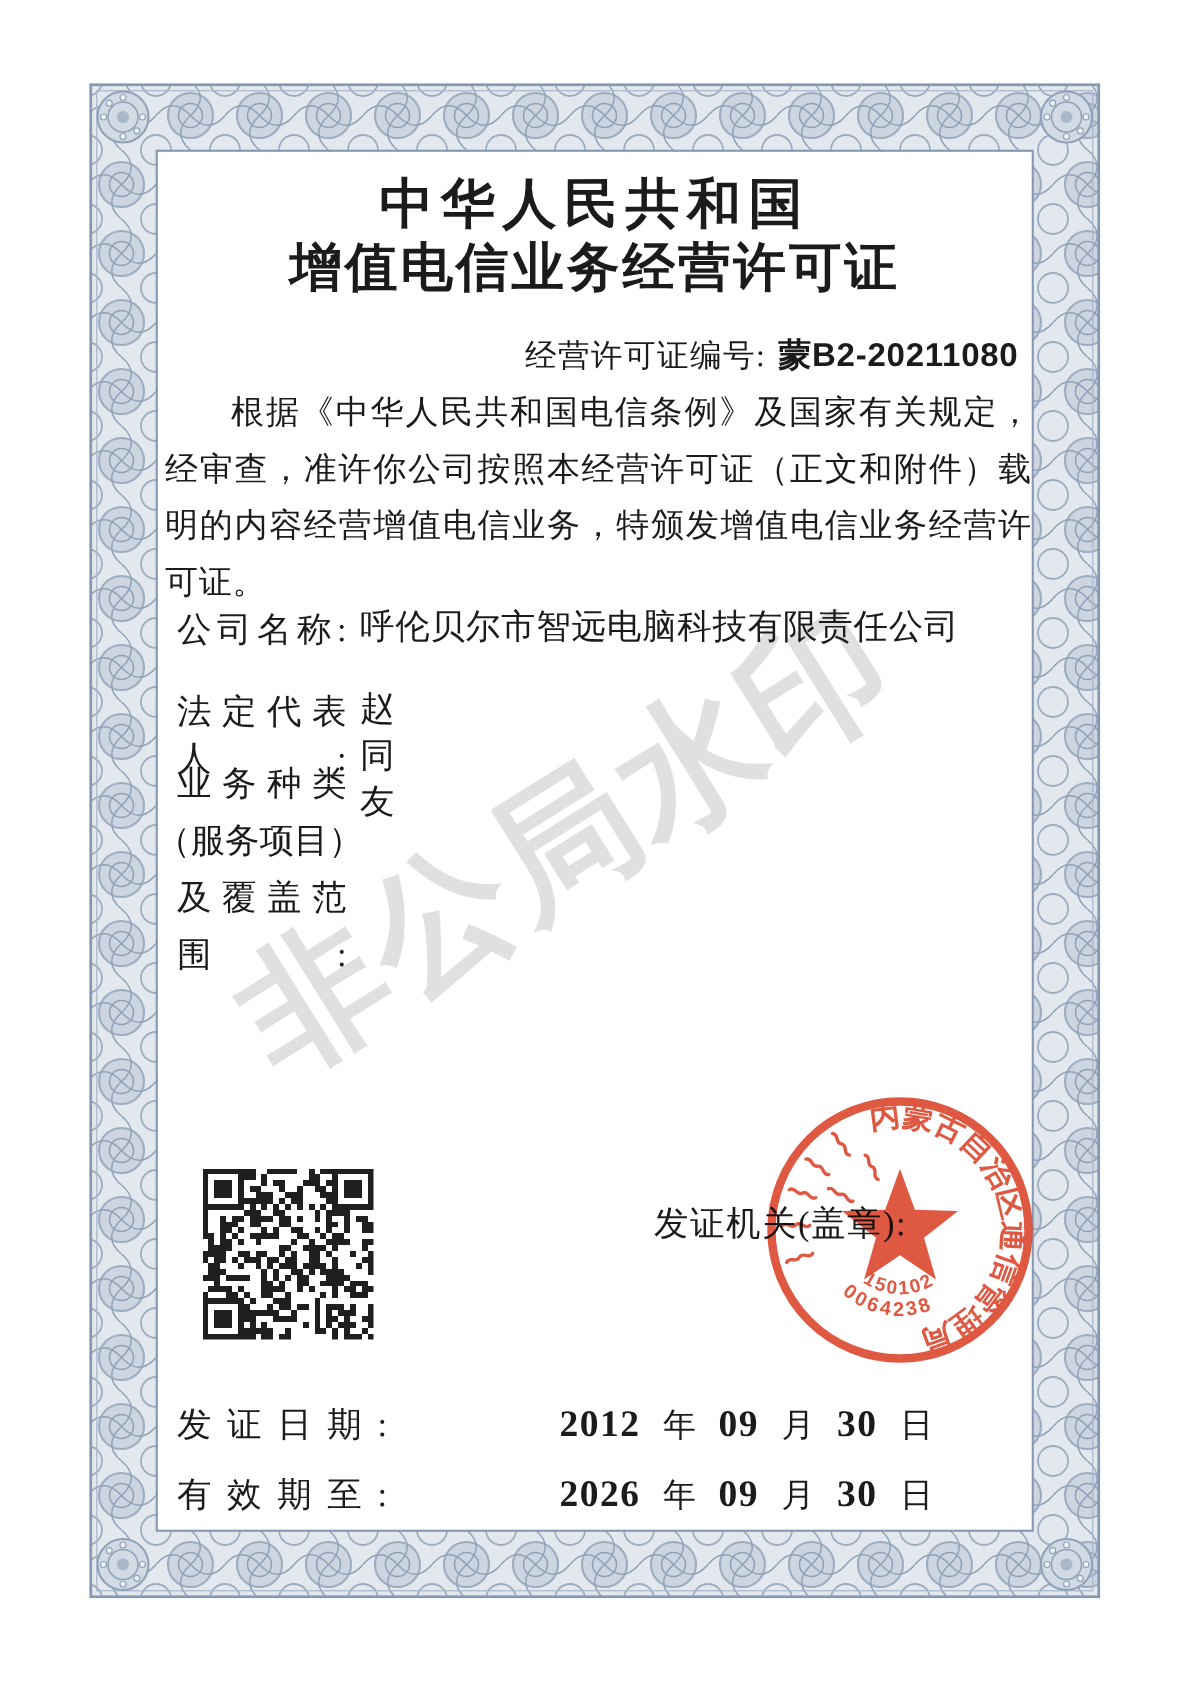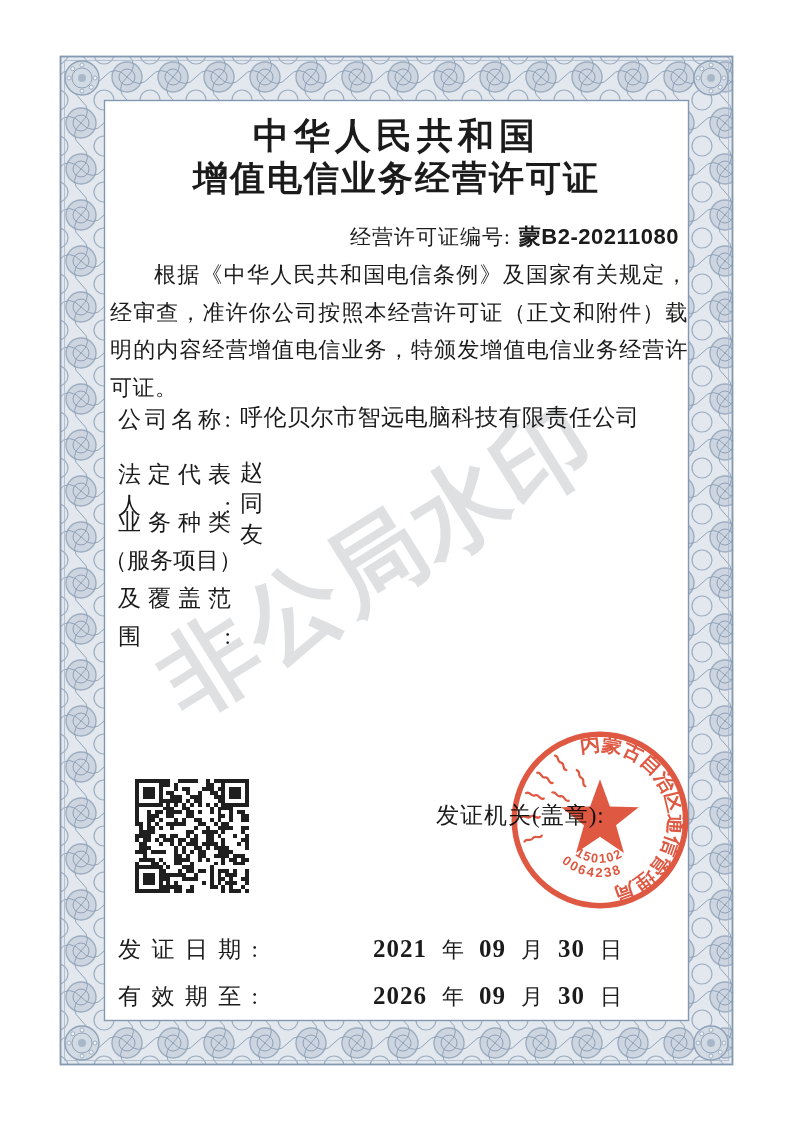--- a/index.html
+++ b/index.html
@@ -591,21 +591,21 @@
         <use href="#mglyph" transform="translate(32,97.6) rotate(-88)"></use>
         <use href="#mglyph" transform="translate(34.6,118.7) rotate(-106)"></use>
         <use href="#mglyph" transform="translate(81,59.2) rotate(-25)"></use>
         <use href="#mglyph" transform="translate(61,77.5) rotate(-60)"></use>
       </g>
     </svg>
 
     <div class="abs date-row issue-row">
       <span class="flabel w140">发证日期:</span>
       <span class="date-vals">
-        <span class="num">2021</span>
+        <span class="num">2012</span>
         <span class="unit">年</span>
         <span class="num">09</span>
         <span class="unit">月</span>
         <span class="num">30</span>
         <span class="unit">日</span>
       </span>
     </div>
 
     <div class="abs date-row valid-row">
       <span class="flabel w140">有效期至:</span>

